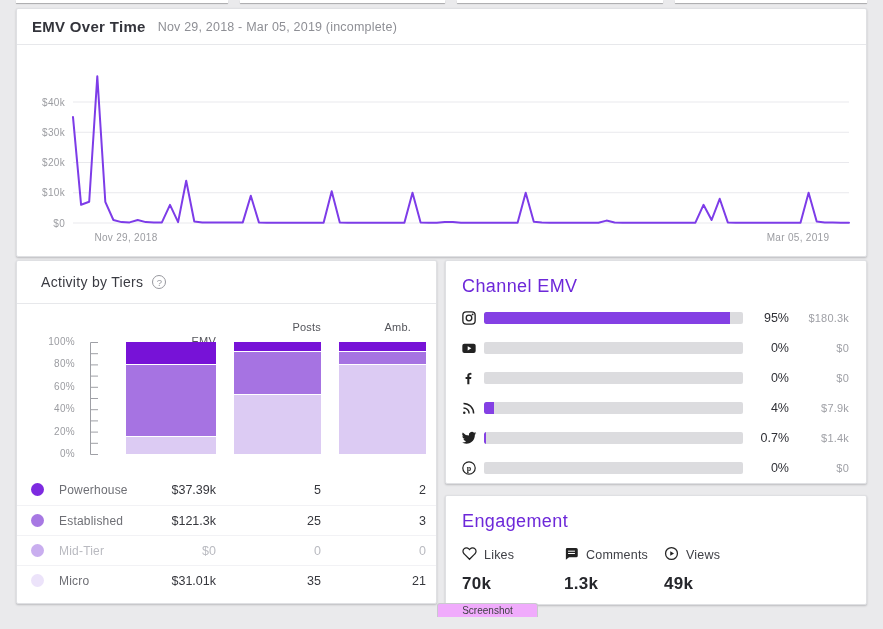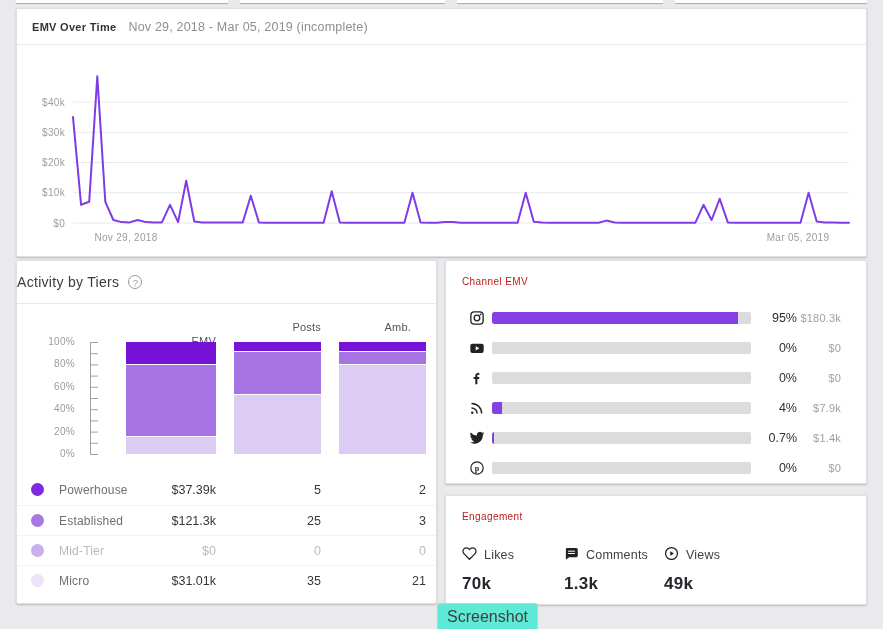--- a/index.html
+++ b/index.html
@@ -12,28 +12,28 @@
   *{box-sizing:border-box;}
   .card{
     position:absolute;background:#fff;border:1px solid #dfe0e3;border-radius:2px;
     box-shadow:0 1px 2px rgba(50,50,60,.25);
   }
   .stub{position:absolute;top:0;height:3px;background:#fff;box-shadow:0 1px 1px rgba(0,0,0,.28);}
 
   
   #card-emv{left:16px;top:8px;width:851px;height:249px;}
   #card-emv .hdr{height:36px;border-bottom:1px solid #e7e8eb;display:flex;align-items:center;padding-left:15px;}
-  .emv-title{font-size:11px;font-weight:700;color:#33343b;letter-spacing:.3px;}
+  .emv-title{font-size:15px;font-weight:700;color:#33343b;letter-spacing:.3px;}
   .emv-sub{font-size:12.5px;color:#8e8f95;margin-left:12px;letter-spacing:.2px;}
   #emv-svg{position:absolute;left:0;top:36px;}
   svg .ax{font-size:10px;fill:#9b9ca1;font-family:"Liberation Sans",sans-serif;letter-spacing:.3px;}
 
   
   #card-tiers{left:16px;top:260px;width:421px;height:344px;}
-  #card-tiers .hdr{height:43px;border-bottom:1px solid #e7e8eb;display:flex;align-items:center;text-align:right;}
+  #card-tiers .hdr{height:43px;border-bottom:1px solid #e7e8eb;display:flex;align-items:center;padding-left:24px;text-align:right;}
   .panel-title{font-size:14px;color:#3a3b42;letter-spacing:.3px;}
   .help{width:14px;height:14px;border:1px solid #97989e;border-radius:50%;color:#97989e;
         font-size:9.5px;display:inline-flex;align-items:center;justify-content:center;margin-left:9px;cursor:pointer;}
   .tiers-chart{position:absolute;left:0;top:43px;width:100%;height:171px;}
   .col-h{position:absolute;top:17px;width:100px;text-align:right;font-size:11px;color:#54555b;letter-spacing:.2px;}
   #colh-0{left:99px;margin-top:14px;} #colh-1{left:204px;} #colh-2{left:294px;}
   .ytick{position:absolute;width:44px;text-align:right;font-size:10px;color:#9b9ca1;left:14px;letter-spacing:.3px;}
   #tier-ruler{position:absolute;left:73px;top:38px;}
   .stack-bar{position:absolute;top:38px;height:112px;display:flex;flex-direction:column;}
   #bar-0{left:109px;width:90px;} #bar-1{left:217px;width:87px;} #bar-2{left:322px;width:87px;}
@@ -43,42 +43,42 @@
   .tier-row{position:relative;height:30px;}
   .tier-row + .tier-row{border-top:1px solid #f2f2f5;}
   .tier-dot{position:absolute;left:14px;top:8px;width:13px;height:13px;border-radius:50%;}
   .tier-name{position:absolute;left:42px;top:8px;font-size:12px;color:#6e6f75;letter-spacing:.2px;}
   .lv{position:absolute;top:8px;width:100px;text-align:right;font-size:12.5px;color:#36373d;}
   .lv-emv{left:99px;} .lv-posts{left:204px;} .lv-amb{left:309px;}
   .tier-row.muted .lv, .tier-row.muted .tier-name{color:#b9bac0;}
 
   
   #card-channel{left:445px;top:260px;width:422px;height:224px;}
-  .card-title{position:absolute;left:16px;top:15px;font-size:10px;color:#b91c1c;letter-spacing:.4px;text-align:center;}
-  .channel-rows{position:absolute;left:8px;top:42px;width:100%;}
+  .card-title{position:absolute;left:16px;top:15px;font-size:18px;color:#6d28d9;letter-spacing:.4px;text-align:center;}
+  .channel-rows{position:absolute;left:0;top:42px;width:100%;}
   .channel-row{display:flex;align-items:center;height:30px;padding-left:14px;}
   .ch-icon{width:17px;height:17px;margin-right:7px;display:flex;align-items:center;justify-content:center;color:#222;}
   .track{width:259px;height:12px;border-radius:2px;overflow:hidden;}
   .channel-fill{height:100%;border-radius:2px 0 0 2px;}
   .pct{width:46px;text-align:right;font-size:12.5px;color:#2e2f35;}
-  .chval{flex:1;text-align:right;font-size:11px;color:#9fa0a6;padding-right:33px;letter-spacing:.2px;}
+  .chval{flex:1;text-align:right;font-size:11px;color:#9fa0a6;padding-right:17px;letter-spacing:.2px;}
 
   
   #card-engagement{left:445px;top:495px;width:422px;height:110px;}
   .stat{position:absolute;top:50px;}
   #stat-0{left:16px;} #stat-1{left:118px;} #stat-2{left:218px;} #stat-3{left:321px;}
   .stat-label{display:flex;align-items:center;gap:7px;font-size:12.5px;color:#3f4046;letter-spacing:.2px;}
   .stat-value{margin-top:10px;font-size:17px;font-weight:700;color:#26272c;letter-spacing:.3px;}
 
   
   #screenshot-bubble{
-    position:absolute;left:437px;top:603px;width:101px;height:26px;
-    background:#5eead4;border:1px solid #c9c9ce;border-bottom:none;border-radius:3px 3px 0 0;
+    position:absolute;left:437px;top:603px;width:101px;height:14px;
+    background:#f0abfc;border:1px solid #c9c9ce;border-bottom:none;border-radius:3px 3px 0 0;
     display:flex;align-items:center;justify-content:center;
-    font-size:16px;color:#3f4043;cursor:pointer;
+    font-size:10px;color:#3f4043;cursor:pointer;
   }
 </style>
 </head>
 <body>
 
 <div class="stub" style="left:16px;width:212px;"></div>
 <div class="stub" style="left:240px;width:205px;"></div>
 <div class="stub" style="left:457px;width:206px;"></div>
 <div class="stub" style="left:675px;width:192px;"></div>
 

